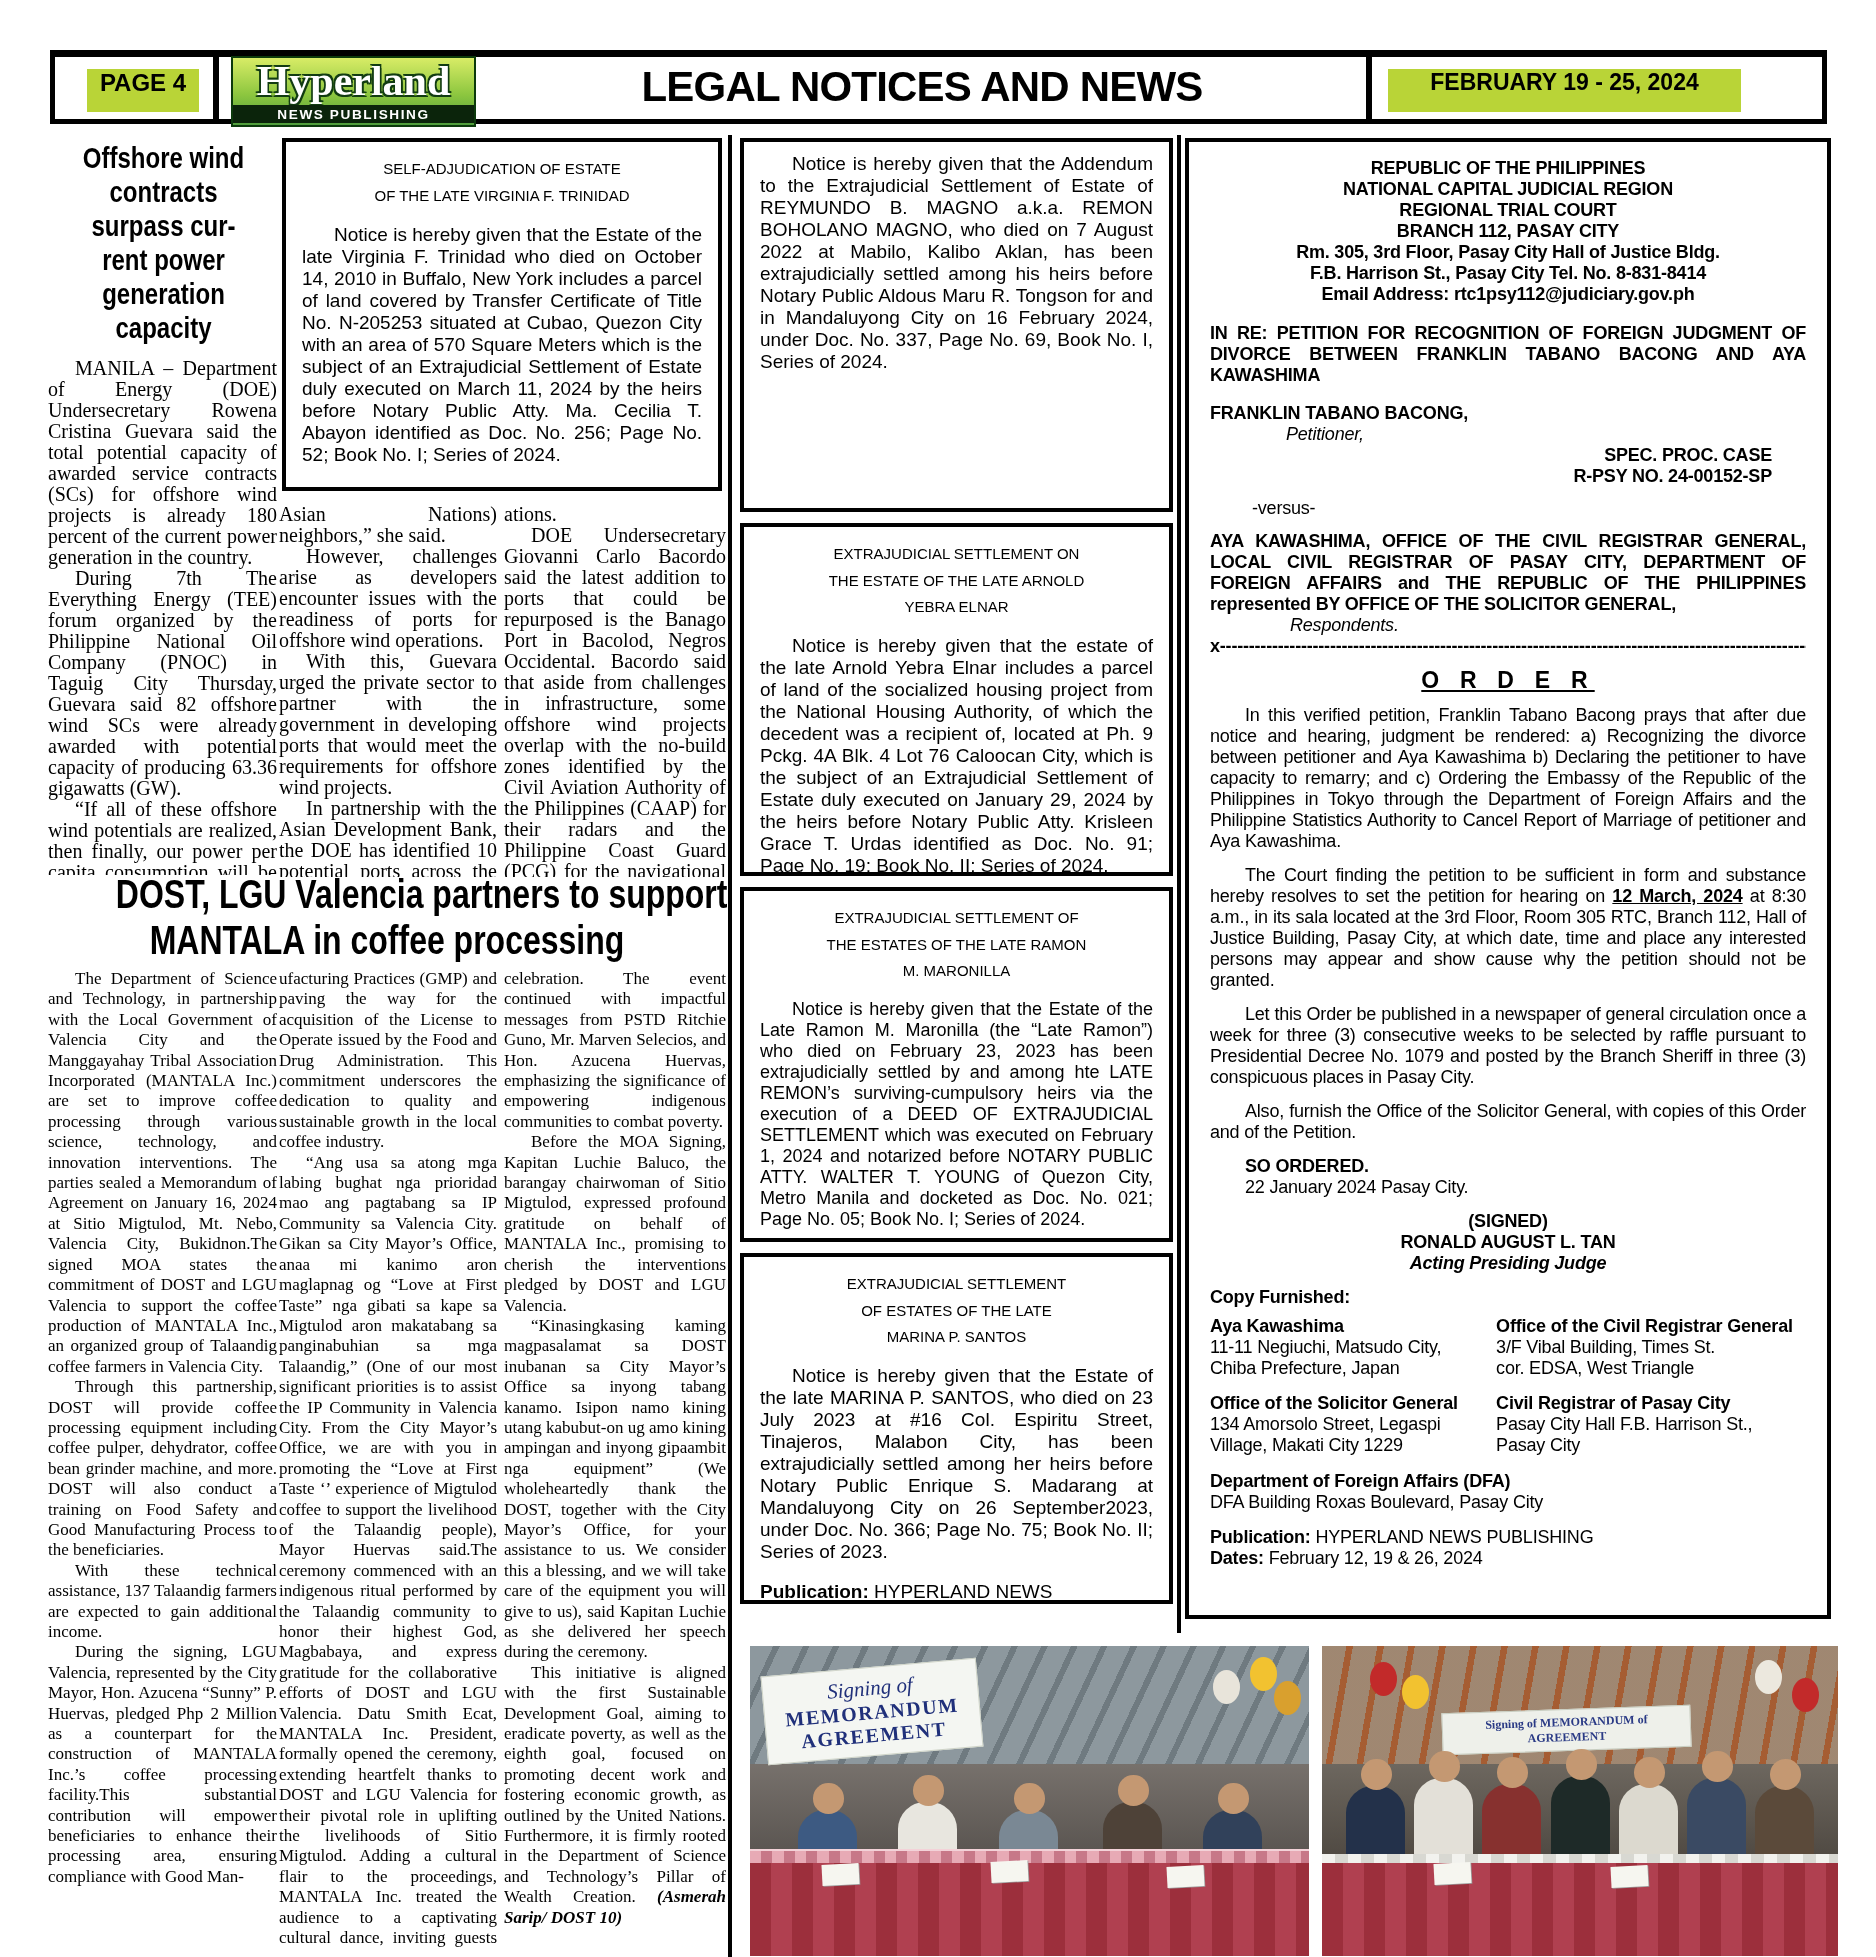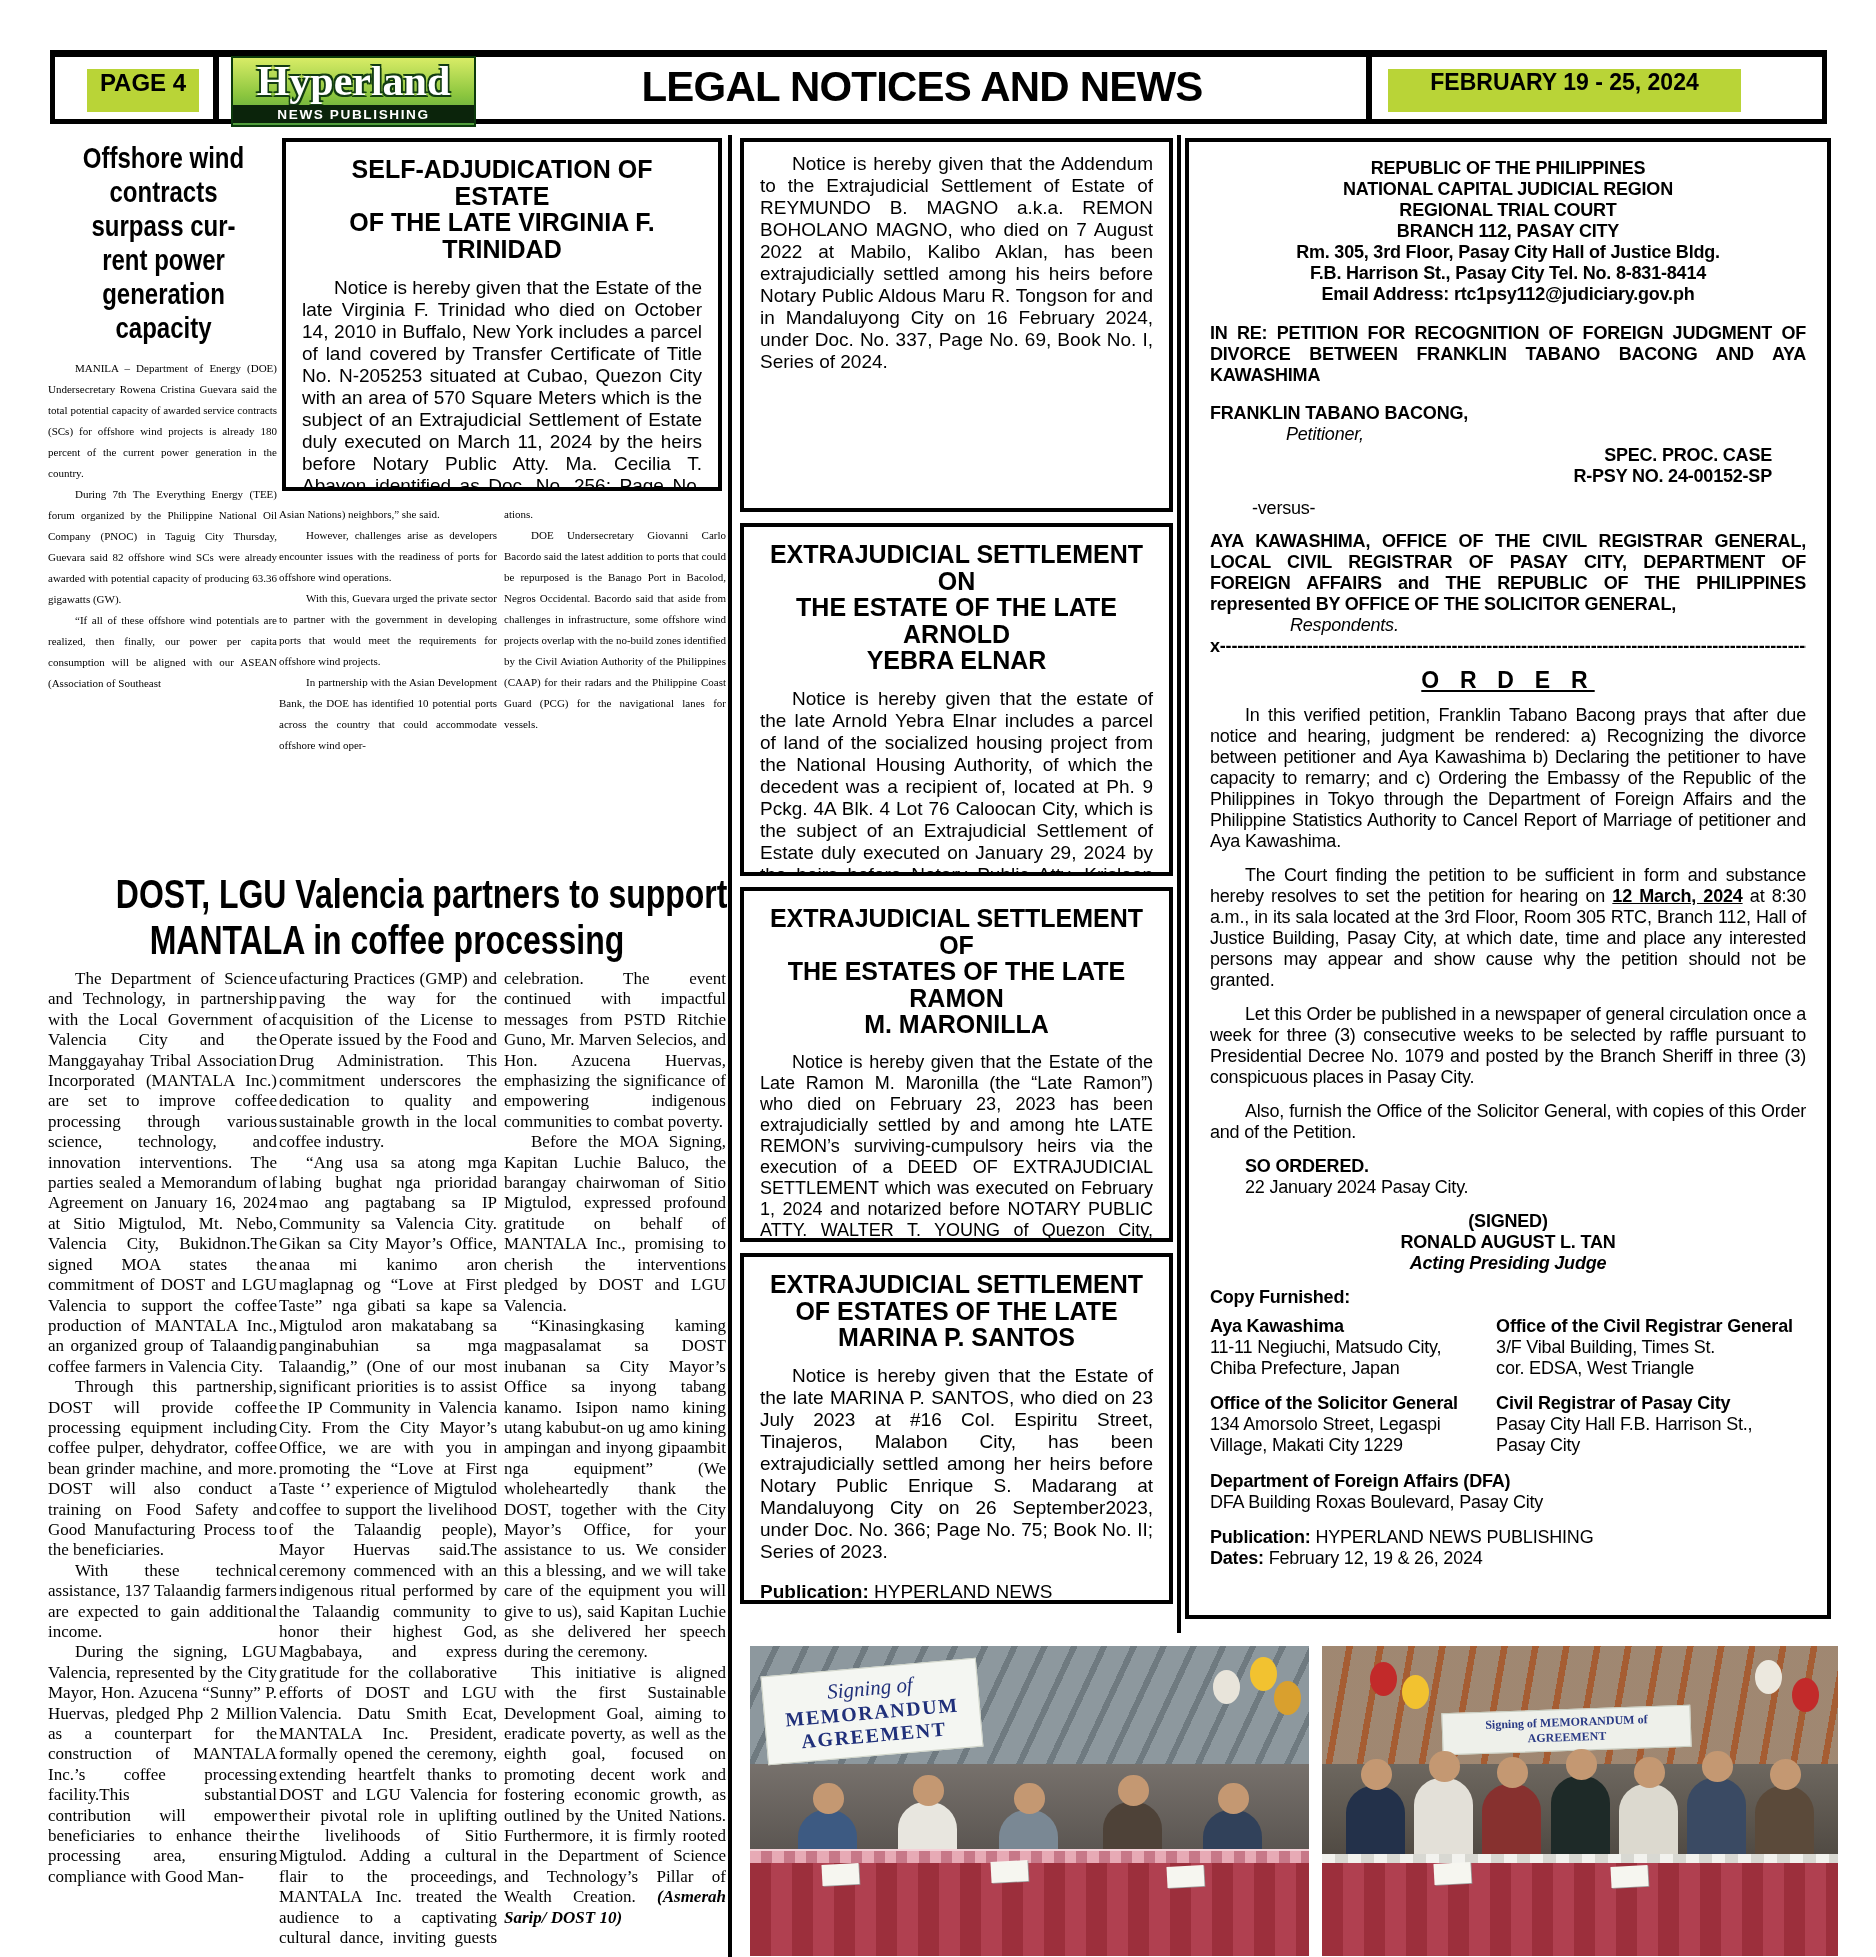--- a/index.html
+++ b/index.html
@@ -15,28 +15,28 @@
   .logo-word{font-family:"Liberation Serif",serif;font-weight:bold;font-size:42px;color:#fff;line-height:47px;
         text-shadow:-1.6px -1.6px 0 #123c12,1.6px -1.6px 0 #123c12,-1.6px 1.6px 0 #123c12,1.6px 1.6px 0 #123c12,0 2.4px 0 #123c12;}
   .logo-strip{background:#0b240b;color:#fff;font-family:"Liberation Sans",sans-serif;font-weight:bold;
         font-size:13.6px;letter-spacing:1.6px;width:100%;text-align:center;padding:1.6px 0;}
   .masthead{font-family:"Liberation Sans",sans-serif;font-weight:bold;font-size:42px;letter-spacing:-0.8px;
         display:flex;align-items:center;justify-content:center;}
   
   .bigheadline{font-family:"Liberation Sans",sans-serif;font-weight:bold;text-align:center;color:#000;}
   .bigheadline .hl-line{transform:scaleX(.8);transform-origin:50% 50%;white-space:nowrap;}
   
-  .newscol{font-size:11px;line-height:21px;text-align:justify;overflow:hidden;}
+  .newscol{font-size:20px;line-height:21px;text-align:justify;overflow:hidden;}
   .newscol p{margin:0;text-indent:27px;}
   .newscol.cont p:first-child{text-indent:0;}
   .dostcol{font-size:17px;line-height:20.4px;}
   
   .notice{border:4px solid #000;background:#fff;font-family:"Liberation Sans",sans-serif;
           padding:11.2px 16px;overflow:hidden;}
-  .notice-title{font-weight:bold;font-size:25px;line-height:26.5px;text-align:center;white-space:pre-line;margin:3.2px 0 14.4px 0;}
+  .notice-title{font-weight:normal;font-size:15px;line-height:26.5px;text-align:center;white-space:pre-line;margin:3.2px 0 14.4px 0;}
   .notice-body{font-size:19px;line-height:22px;text-align:justify;text-indent:32px;margin:0;}
   .notice-meta{font-size:19px;line-height:22.5px;margin-top:17.6px;}
   
   .court{border:4px solid #000;font-family:"Liberation Sans",sans-serif;padding:16px 21px;
          font-size:18px;line-height:21px;letter-spacing:-0.2px;overflow:hidden;}
   .court .c-center{text-align:center;font-weight:bold;}
   .court .c-bold{font-weight:bold;text-align:justify;}
   .court p.cpara{margin:0 0 13px 0;text-align:justify;text-indent:35px;}
   .order-title{text-align:center;font-weight:bold;font-size:23px;letter-spacing:7.2px;
                text-decoration:underline;margin:13px 0 14.4px 0;}

